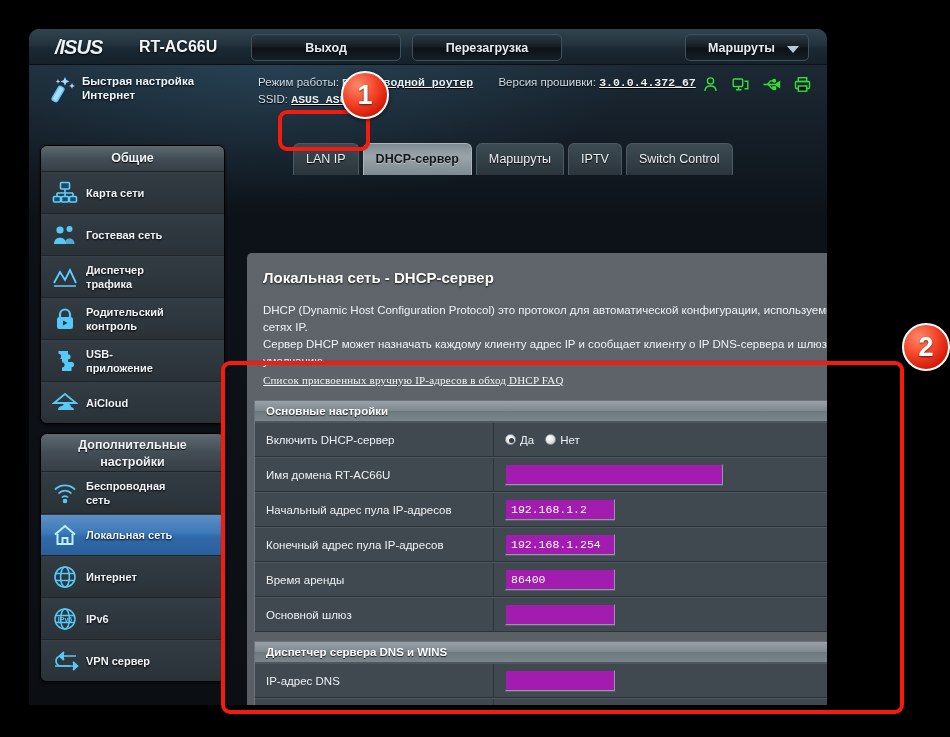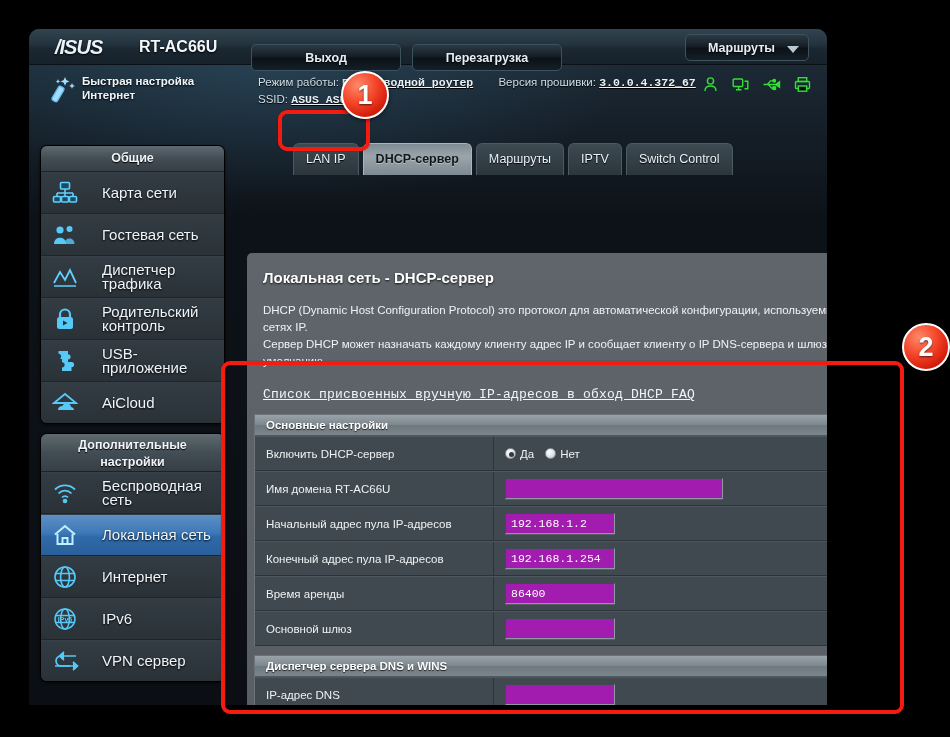--- a/index.html
+++ b/index.html
@@ -50,21 +50,20 @@
   .topbtn {
     position: absolute; top: 5px;
     height: 27px; line-height: 26px;
     background: linear-gradient(to bottom, #2c3a44 0%, #141c23 48%, #0b1117 52%, #151f27 100%);
     border: 1px solid #3d525e;
     border-radius: 5px;
     color: #e6eef5; font-size: 12.5px; font-weight: bold;
     text-align: center;
     text-shadow: 0 1px 1px #000;
     cursor: pointer;
-    margin-top: 10px;
   }
   .topbtn.logout { left: 222px; width: 150px; }
   .topbtn.reboot { left: 383px; width: 150px; }
   .langbox {
     position: absolute; right: 18px; top: 5px;
     width: 124px; height: 27px; line-height: 26px;
     background: linear-gradient(to bottom, #2c3a44 0%, #141c23 48%, #0b1117 52%, #151f27 100%);
     border: 1px solid #3d525e; border-radius: 5px;
     color: #e6eef5; font-size: 12.5px; font-weight: bold;
     padding-left: 22px;
@@ -162,24 +161,23 @@
     background: linear-gradient(to bottom, #333c43 0%, #2a3238 100%);
   }
   .sb-item:first-of-type { border-top: none; }
   .sb-item:last-child { border-bottom: none; }
   .sb-item .ico {
     width: 32px; min-width: 32px; height: 30px;
     display: flex; align-items: center; justify-content: center;
     margin-right: 5px;
   }
   .sb-item .txt {
-    font-size: 15px; font-weight: normal; color: #eef4f9;
+    font-size: 11px; font-weight: bold; color: #eef4f9;
     line-height: 14px;
     text-shadow: 0 1px 2px #000;
-    margin-left: 16px;
   }
   .sb-item.sel {
     background: linear-gradient(to bottom, #5d8fc4 0%, #3d79b8 45%, #2f6aa8 55%, #2a5f9b 100%);
   }
   .sb-item.sel::after {
     content: "";
     position: absolute; right: -12px; top: 50%;
     margin-top: -9px;
     width: 0; height: 0;
     border-top: 9px solid transparent;
@@ -201,24 +199,24 @@
     padding: 16px 16px 2px 16px;
     font-size: 15px; font-weight: bold; color: #ffffff;
     text-shadow: 0 1px 2px rgba(0,0,0,.8);
   }
   .main-desc {
     padding: 14px 16px 0 16px;
     font-size: 11.5px; color: #f0f3f5; line-height: 17px;
   }
   .main-desc .faq {
     display: inline-block;
-    margin-top: 16px;
+    margin-top: 2px;
     color: #f2f5f7; text-decoration: underline;
-    font-family: Liberation Mono, monospace;
-    font-size: 13px;
+    font-family: Liberation Serif, serif;
+    font-size: 11px;
     letter-spacing: .2px;
     cursor: pointer;
   }
   .form {
     margin: 11px 7px 0 7px;
     border: 1px solid #6c7379;
     border-bottom: none;
   }
   .sec-head {
     height: 21px; line-height: 20px;

